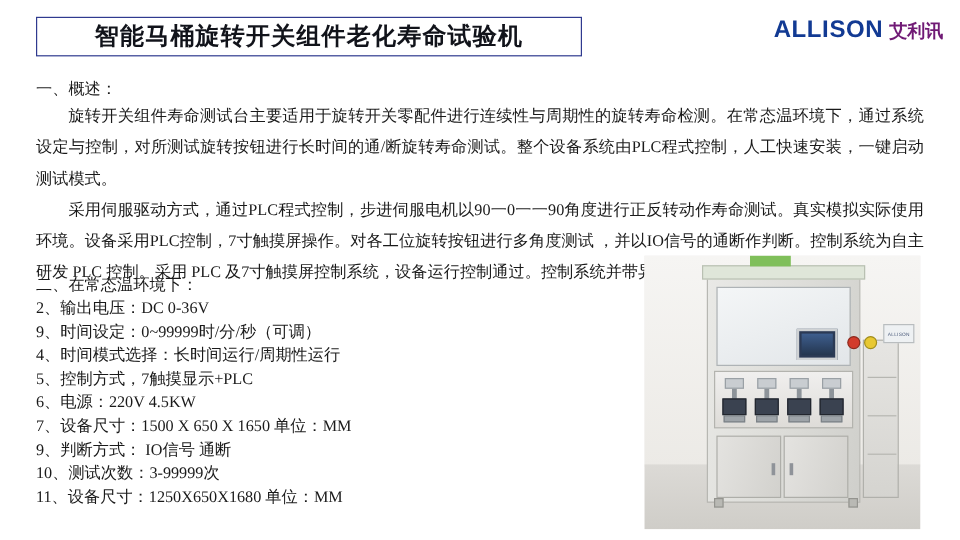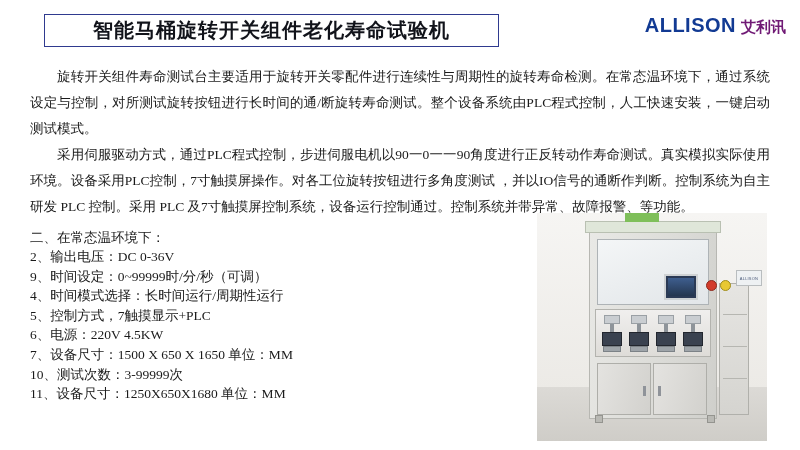--- a/index.html
+++ b/index.html
@@ -15,21 +15,20 @@
   
   .header {
     position:absolute; left:0; top:0; width:800px; height:58px;
   }
   .title-box {
     position:absolute; left:30px; top:14px;
     width:455px; height:33px;
     border:1.5px solid #2f3a8f;
     display:flex; align-items:center; justify-content:center;
     box-sizing:border-box;
-    margin-left:14px;
   }
   .title-text {
     font-size:20px; font-weight:bold; letter-spacing:1px;
     color:#11131a;
     font-family:"Liberation Serif","DejaVu Serif",serif;
   }
   .brand {
     position:absolute; right:14px; top:14px;
     display:flex; align-items:baseline; gap:5px;
   }
@@ -187,32 +186,34 @@
     <div class="title-box">
       <span class="title-text">智能马桶旋转开关组件老化寿命试验机</span>
     </div>
     <div class="brand">
       <span class="brand-en">ALLISON</span>
       <span class="brand-cn">艾利讯</span>
     </div>
   </div>
 
   <div class="content">
+    <div class="sec-head">一、概述：</div>
     <p class="para j">旋转开关组件寿命测试台主要适用于旋转开关零配件进行连续性与周期性的旋转寿命检测。在常态温环境下，通过系统设定与控制，对所测试旋转按钮进行长时间的通/断旋转寿命测试。整个设备系统由PLC程式控制，人工快速安装，一键启动测试模式。</p>
     <p class="para j">采用伺服驱动方式，通过PLC程式控制，步进伺服电机以90一0一一90角度进行正反转动作寿命测试。真实模拟实际使用环境。设备采用PLC控制，7寸触摸屏操作。对各工位旋转按钮进行多角度测试 ，并以IO信号的通断作判断。控制系统为自主研发 PLC 控制。采用 PLC 及7寸触摸屏控制系统，设备运行控制通过。控制系统并带异常、故障报警、等功能。</p>
   </div>
 
   <div class="spec-list">
     <div class="spec-head">二、在常态温环境下：</div>
     <div class="spec-item">2、输出电压：DC 0-36V</div>
     <div class="spec-item">9、时间设定：0~99999时/分/秒（可调）</div>
     <div class="spec-item">4、时间模式选择：长时间运行/周期性运行</div>
     <div class="spec-item">5、控制方式，7触摸显示+PLC</div>
     <div class="spec-item">6、电源：220V  4.5KW</div>
     <div class="spec-item">7、设备尺寸：1500 X 650 X 1650 单位：MM</div>
+    <div class="spec-item">9、判断方式： IO信号 通断</div>
     <div class="spec-item">10、测试次数：3-99999次</div>
     <div class="spec-item">11、设备尺寸：1250X650X1680 单位：MM</div>
   </div>
 
   <div class="photo">
     <div class="ph-wall"></div>
     <div class="ph-floor"></div>
 
     <div class="side-rack">
       <div class="side-shelf" style="top:30px"></div>

